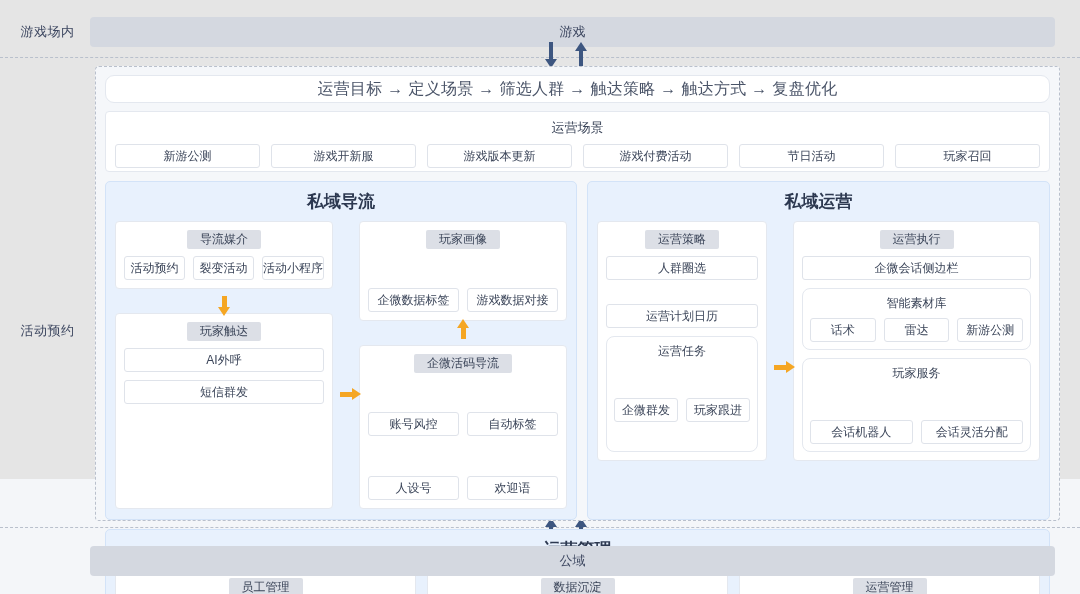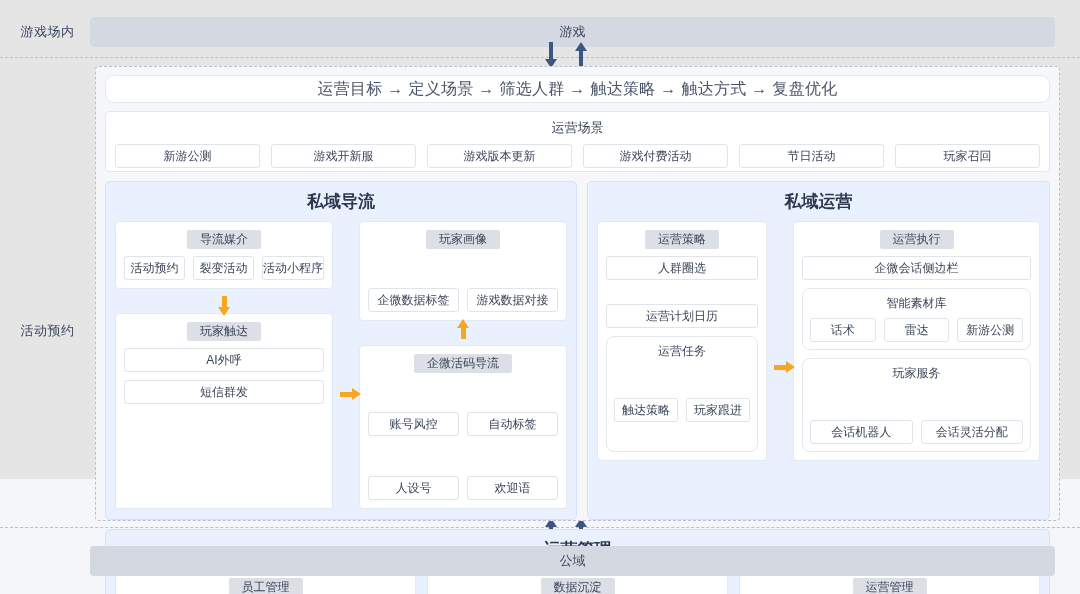--- a/index.html
+++ b/index.html
@@ -270,21 +270,21 @@
           <div class="col" style="width:170px;">
             <div class="sub-card" style="flex:1;display:flex;flex-direction:column;">
               <div class="tag-wrap"><span class="tag">运营策略</span></div>
               <div class="chips-stack" style="margin-bottom:8px;gap:24px;">
                 <div class="chip">人群圈选</div>
                 <div class="chip">运营计划日历</div>
               </div>
               <div class="nested-card" style="flex:1;">
                 <div class="nested-title">运营任务</div>
                 <div class="chips-2">
-                  <div class="chip">触达策略</div>
+                  <div class="chip">企微群发</div>
                   <div class="chip">玩家跟进</div>
                 </div>
               </div>
             </div>
           </div>
 
           <div class="oarrow right" style="align-self:stretch;">
             <i style="margin-top:52px;"></i>
           </div>
 

